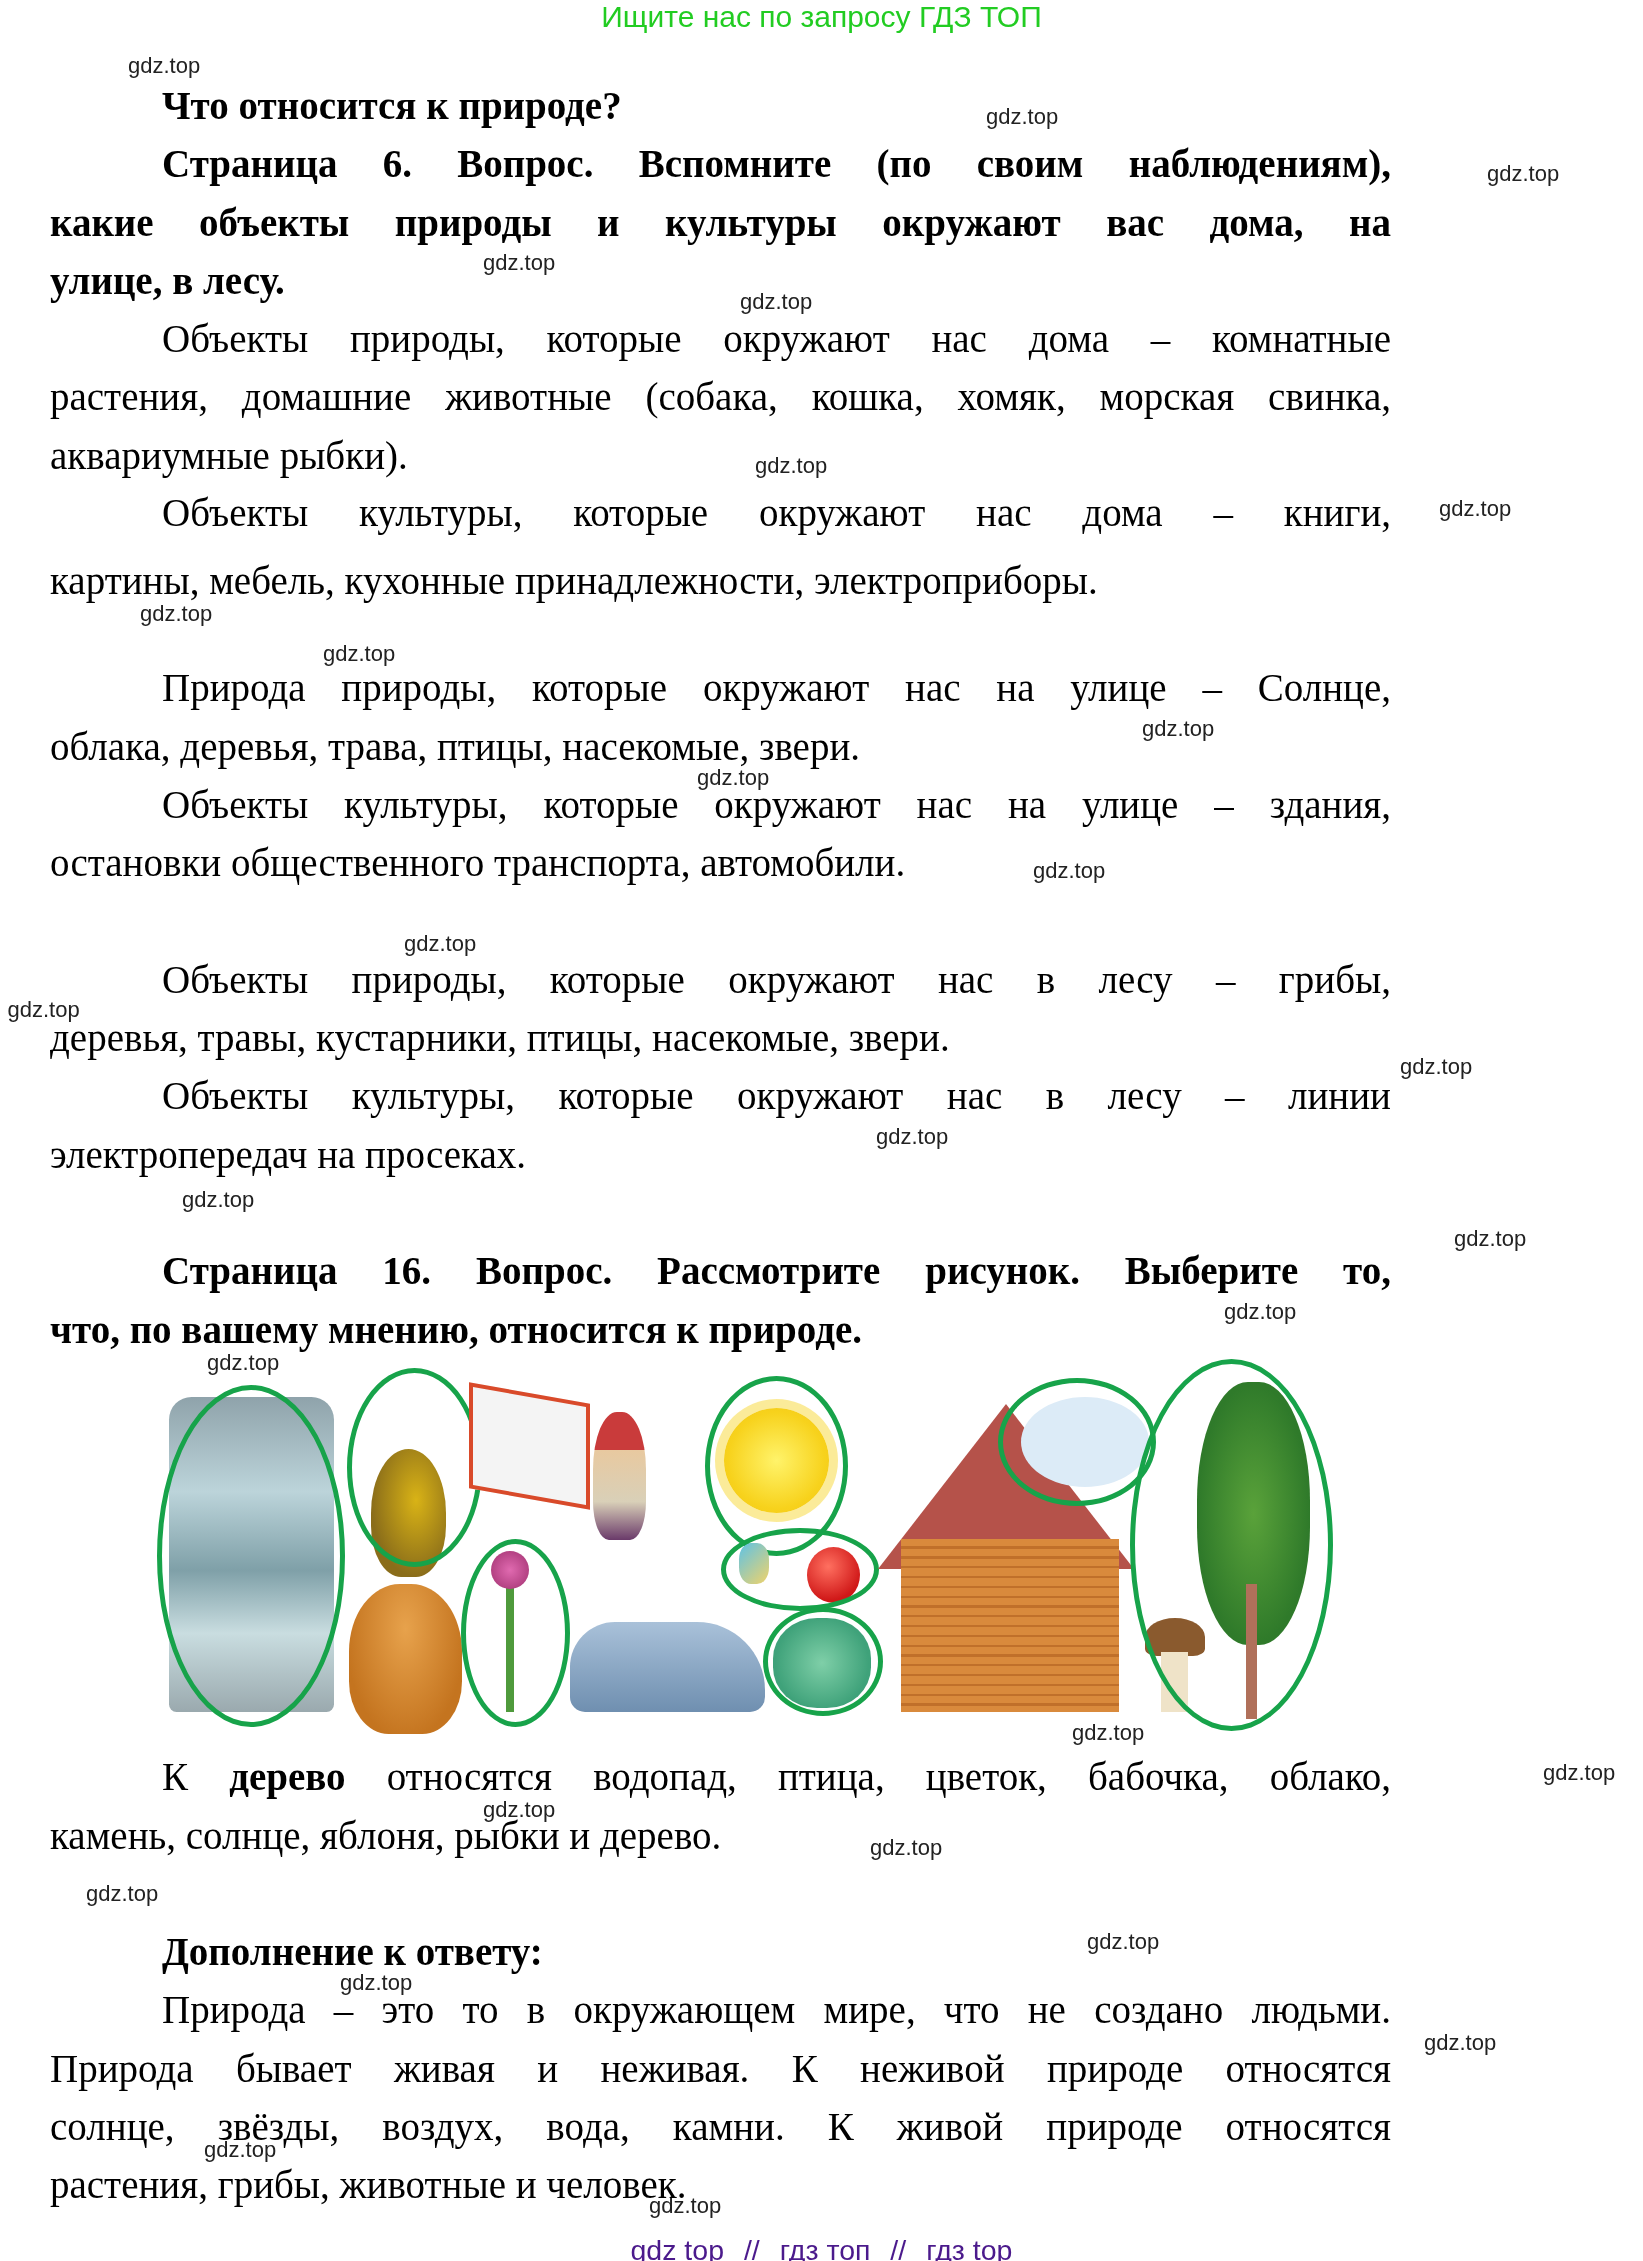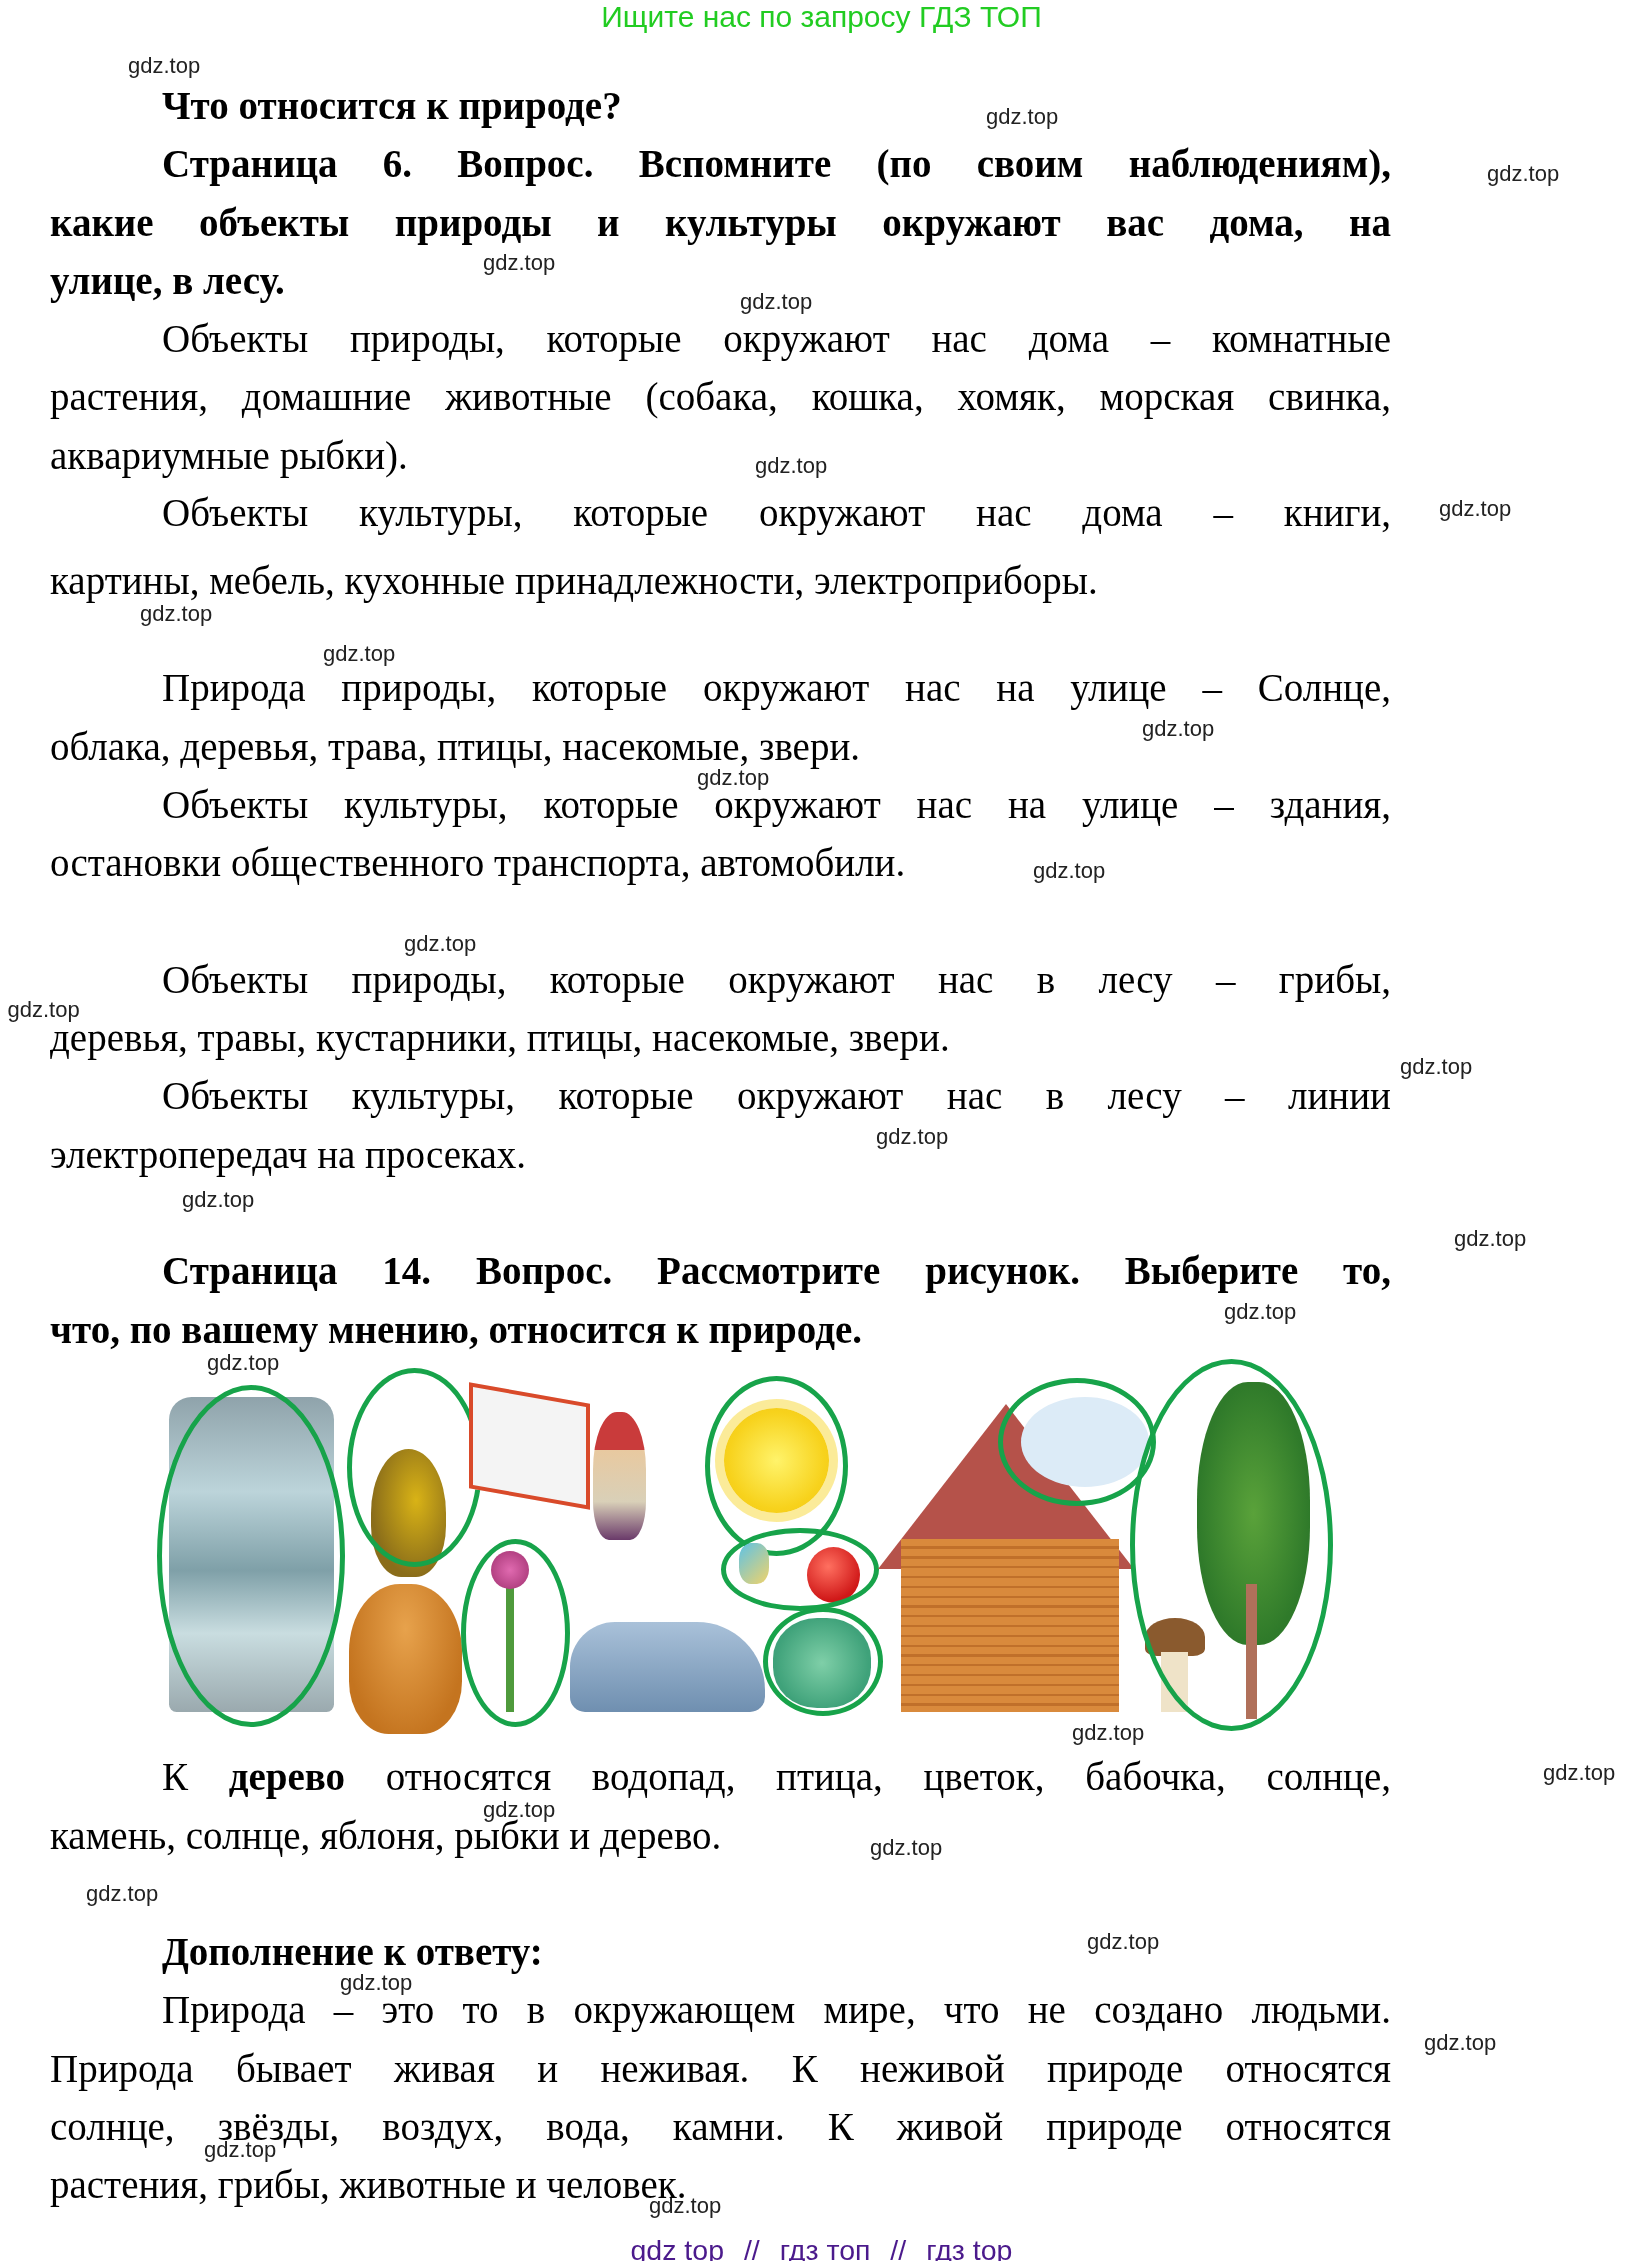--- a/index.html
+++ b/index.html
@@ -75,21 +75,21 @@
 
 <div class="line ind" style="top:782px">Объекты культуры, которые окружают нас на улице – здания,</div>
 <div class="line last" style="top:840px">остановки общественного транспорта, автомобили.</div>
 
 <div class="line ind" style="top:957px">Объекты природы, которые окружают нас в лесу – грибы,</div>
 <div class="line last" style="top:1015px">деревья, травы, кустарники, птицы, насекомые, звери.</div>
 
 <div class="line ind" style="top:1073px">Объекты культуры, которые окружают нас в лесу – линии</div>
 <div class="line last" style="top:1132px">электропередач на просеках.</div>
 
-<div class="line ind b" style="top:1248px">Страница 14. Вопрос. Рассмотрите рисунок. Выберите то,</div>
+<div class="line ind b" style="top:1248px">Страница 16. Вопрос. Рассмотрите рисунок. Выберите то,</div>
 <div class="line last b" style="top:1307px">что, по вашему мнению, относится к природе.</div>
 
 <div class="pic">
 
   <div class="obj" style="left:22.5px;top:38px;width:165px;height:315px;background:linear-gradient(180deg,#8fa3ab,#bcd4da 30%,#7fa0a8 55%,#c9dde0 75%,#9aa9ae);border-radius:22.5px 22.5px 7.5px 7.5px;"></div>
   <div class="ring" style="left:11.3px;top:26px;width:188px;height:342px;"></div>
 
   <div class="obj" style="left:225px;top:90px;width:75px;height:128px;background:radial-gradient(ellipse at 60% 40%,#d9b316,#8a6d1a 70%);border-radius:50% 50% 40% 40%;"></div>
   <div class="ring" style="left:201px;top:9px;width:135px;height:199px;"></div>
 
@@ -123,21 +123,21 @@
   <div class="ring" style="left:852px;top:19px;width:158px;height:128px;"></div>
 
   <div class="obj" style="left:999px;top:259px;width:60px;height:38px;background:#8a5a2e;border-radius:50% 50% 20% 20%;"></div>
   <div class="obj" style="left:1015px;top:293px;width:27px;height:60px;background:#efe3c8;"></div>
 
   <div class="obj" style="left:1051px;top:22.5px;width:113px;height:263px;background:radial-gradient(ellipse,#5aa23a,#2f7a2a 70%);border-radius:45%;"></div>
   <div class="obj" style="left:1100px;top:225px;width:10.5px;height:135px;background:#b0705a;"></div>
   <div class="ring" style="left:984px;top:0px;width:203px;height:372px;"></div>
 </div>
 
-<div class="line ind" style="top:1754px"><span>К </span><span class="b">дерево</span><span> относятся водопад, птица, цветок, бабочка, солнце,</span></div>
+<div class="line ind" style="top:1754px"><span>К </span><span class="b">дерево</span><span> относятся водопад, птица, цветок, бабочка, облако,</span></div>
 <div class="line last" style="top:1813px">камень, солнце, яблоня, рыбки и дерево.</div>
 
 <div class="line ind last b" style="top:1929px">Дополнение к ответу:</div>
 <div class="line ind" style="top:1987px">Природа – это то в окружающем мире, что не создано людьми.</div>
 <div class="line" style="top:2046px">Природа бывает живая и неживая. К неживой природе относятся</div>
 <div class="line" style="top:2104px">солнце, звёзды, воздух, вода, камни. К живой природе относятся</div>
 <div class="line last" style="top:2162px">растения, грибы, животные и человек.</div>
 
 <div class="bottom-links">
   <span>gdz top</span>

